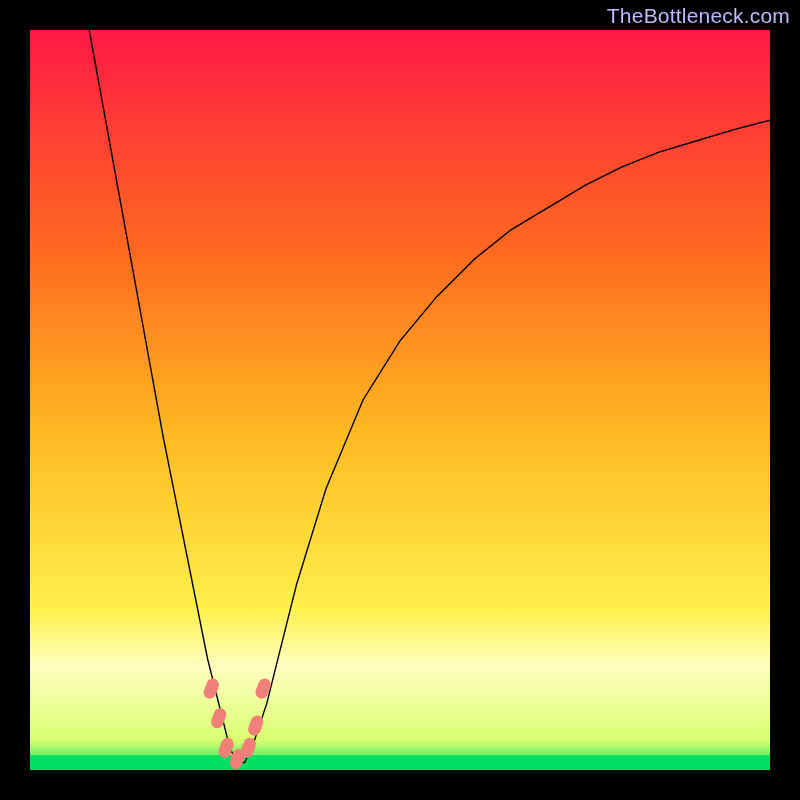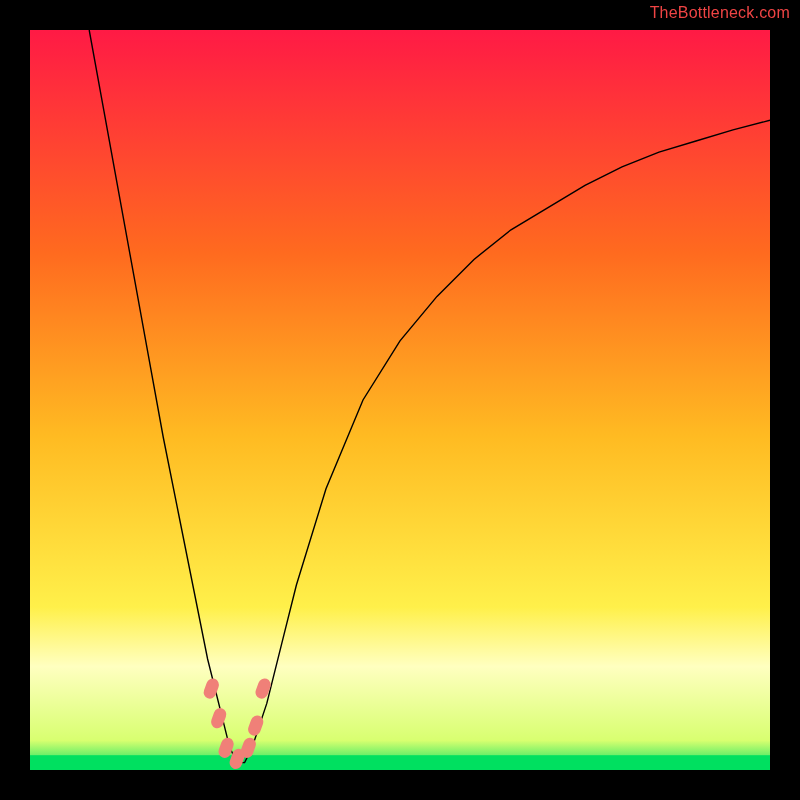--- a/index.html
+++ b/index.html
@@ -16,22 +16,22 @@
     top: 0;
     left: 0;
     width: 800px;
     height: 800px;
     background: #000;
   }
   .watermark {
     position: absolute;
     top: 4px;
     right: 10px;
-    color: #ef4444;
-    font-size: 16px;
+    color: #c4b5fd;
+    font-size: 21px;
     letter-spacing: 0.2px;
     font-weight: 400;
   }
   .plot-wrap {
     position: absolute;
     left: 30px;
     top: 30px;
     width: 740px;
     height: 740px;
   }

